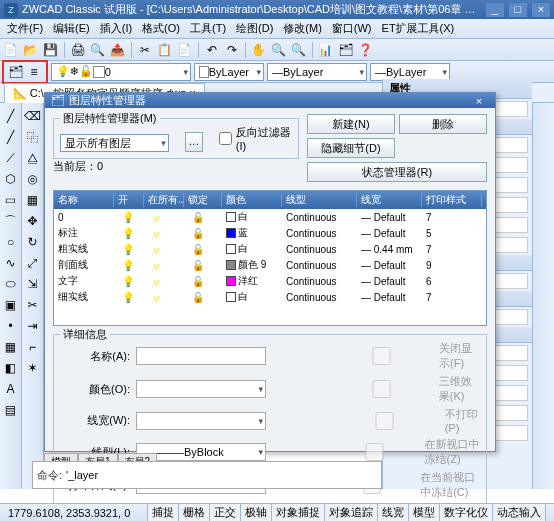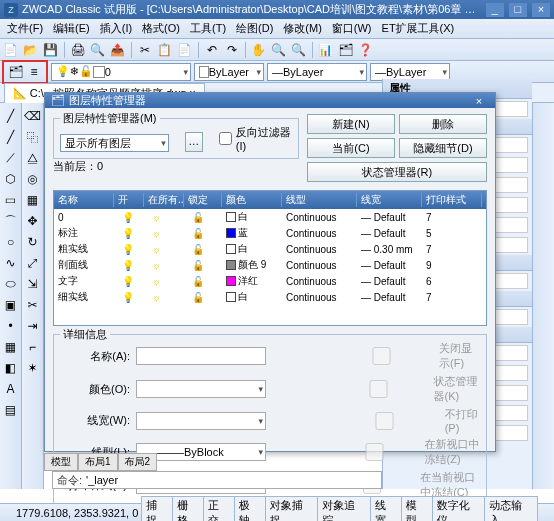--- a/index.html
+++ b/index.html
@@ -47,23 +47,23 @@
 .trow span { padding: 0 4px; font-size: 10px; white-space: nowrap; overflow: hidden; display: flex; align-items: center; gap: 2px; }
 .bulb { color: #cc0; font-size: 11px; }
 .sun { color: #cc0; font-size: 10px; }
 .lock { color: #888; font-size: 10px; }
 .sw { width: 10px; height: 10px; border: 1px solid #444; display: inline-block; flex-shrink: 0; }
 .detail { display: grid; grid-template-columns: 70px 130px 50px 1fr; gap: 3px 6px; align-items: center; }
 .detail .lbl { text-align: right; }
 .detail input, .detail .inp { height: 18px; border: 1px solid #aaa; background: #fff; padding: 0 3px; width: 100%; }
 .chk { display: flex; align-items: center; gap: 4px; color: #999; }
 .chk input { margin: 0; }
-.cmdline { position: absolute; left: 52px; right: 172px; bottom: 32px; height: 18px; background: #fff; border: 1px solid #aaa; display: flex; align-items: center; }
+.cmdline { position: absolute; left: 32px; right: 172px; bottom: 32px; height: 28px; background: #fff; border: 1px solid #aaa; display: flex; align-items: center; }
 .cmdline .lbl { padding: 0 4px; color: #333; }
-.statusbar { position: absolute; left: 0; right: 0; bottom: 0; height: 18px; background: linear-gradient(#e8f0fb, #d8e4f5); border-top: 1px solid #a0b8d8; display: flex; align-items: center; padding: 0 16px; gap: 4px; }
+.statusbar { position: absolute; left: 0; right: 0; bottom: 0; height: 18px; background: linear-gradient(#e8f0fb, #d8e4f5); border-top: 1px solid #a0b8d8; display: flex; align-items: center; padding: 0 8px; gap: 4px; }
 .statusbar .coord { flex: 0 0 auto; }
 .statusbar .toggles { margin-left: auto; display: flex; justify-content: flex-end; }
 .statusbar .toggles span { border: 1px solid #a0b8d8; padding: 1px 4px; margin-left: -1px; background: #eef2f7; }
 .bottomtabs { position: absolute; left: 44px; bottom: 50px; display: flex; }
 .bottomtabs span { border: 1px solid #aaa; background: #e8e8e8; padding: 1px 6px; font-size: 10px; }
 .fcount { padding: 2px 0; }
 </style>
 </head>
 <body>
 
@@ -264,21 +264,20 @@
                 <input type="checkbox" style="">
                 <span>反向过滤器(I)</span>
               </label>
           </div>
         </div>
         <div style=""><span>当前层：</span><span>0</span></div>
       </div>
       <div class="topright">
         <span class="btn">新建(N)</span>
         <span class="btn">删除</span>
-        <span class="btn">当前(C)</span>
         <span class="btn">隐藏细节(D)</span>
         <span class="btn wide">状态管理器(R)</span>
       </div>
     </div>
 
     <div class="table">
       <div class="thead" id="thead">
           <span>名称</span>
           <span>开</span>
           <span>在所有...</span>
@@ -327,21 +326,21 @@
               <span class="bulb">💡</span>
             </span>
             <span>
               <span class="sun">☼</span>
             </span>
             <span>
               <span class="lock">🔓</span>
             </span>
             <span><span class="sw" style="background:#fff"></span>白</span>
             <span>Continuous</span>
-            <span>— 0.30 mm</span>
+            <span>— 0.44 mm</span>
             <span>7</span>
           </div>
           <div class="trow">
             <span>剖面线</span>
             <span>
               <span class="bulb">💡</span>
             </span>
             <span>
               <span class="sun">☼</span>
             </span>
@@ -397,21 +396,21 @@
         <label class="chk">
             <input type="checkbox" disabled="" style="">
             <span>关闭显示(F)</span>
           </label>
 
         <span class="lbl">颜色(O):</span>
         <div class="inp combo"></div>
         <span></span>
         <label class="chk">
             <input type="checkbox" disabled="" style="">
-            <span>状态管理器(K)</span>
+            <span>三维效果(K)</span>
           </label>
 
         <span class="lbl">线宽(W):</span>
         <div class="inp combo"></div>
         <span></span>
         <label class="chk">
             <input type="checkbox" disabled="" style="">
             <span>不打印(P)</span>
           </label>
 

